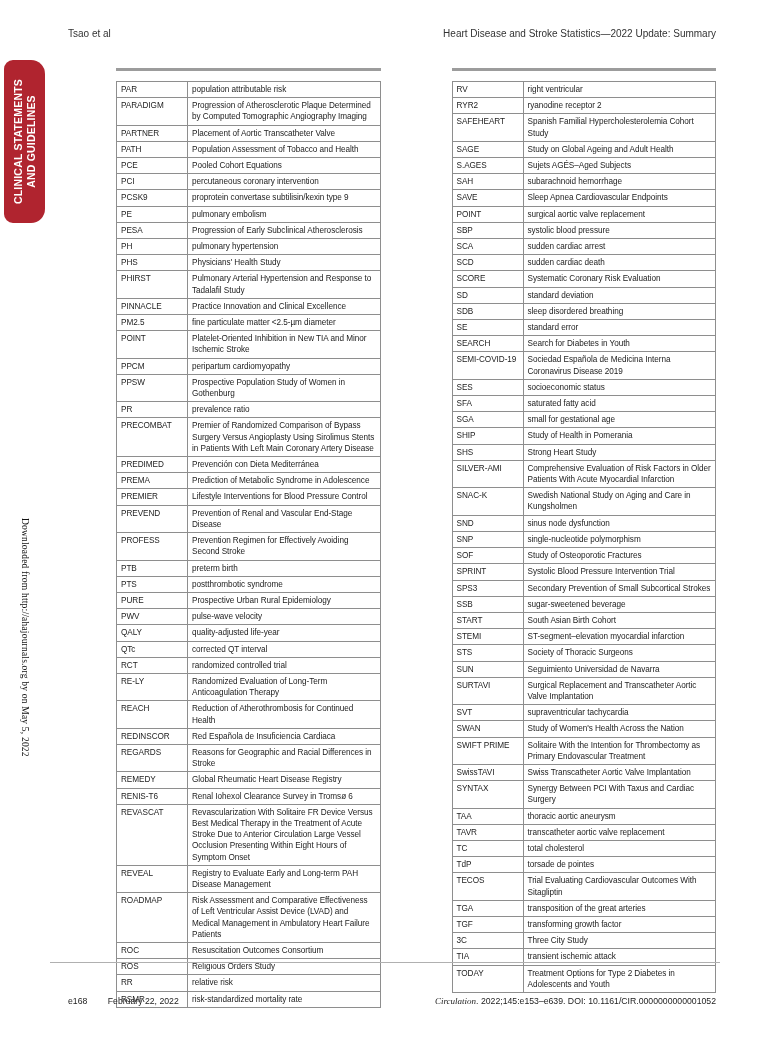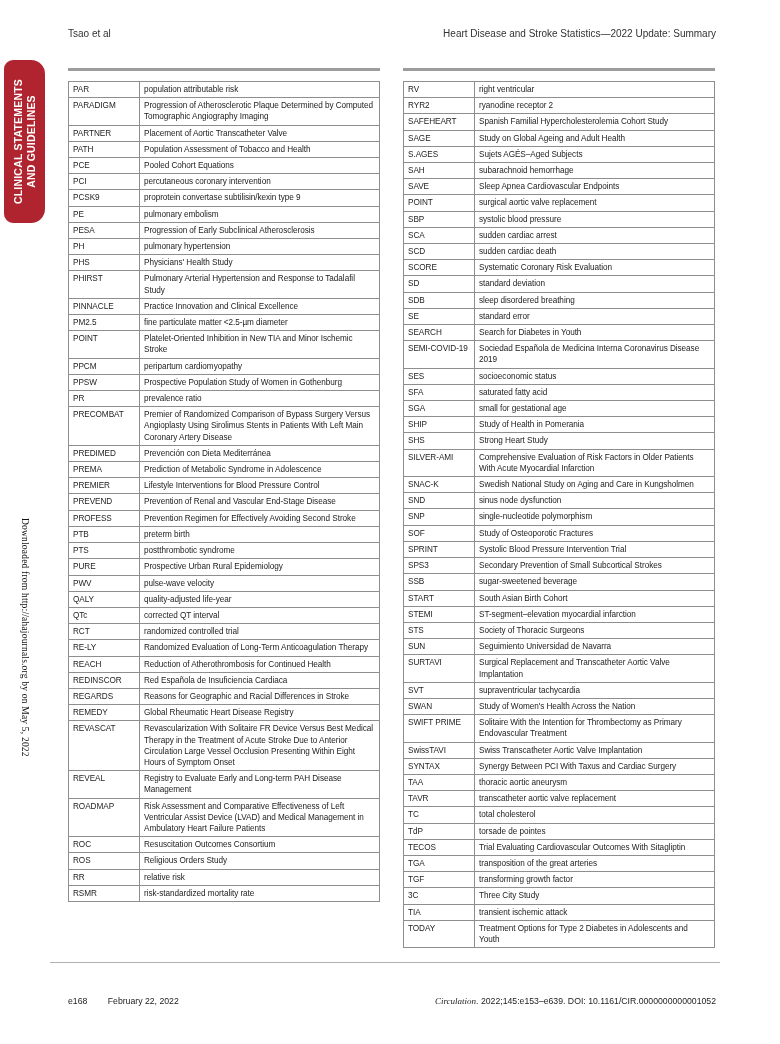--- a/index.html
+++ b/index.html
@@ -25,21 +25,21 @@
   .vertical-note{
     position:absolute;top:518px;left:20px;
     writing-mode:vertical-rl;
     font-family:"Liberation Serif", serif;font-size:9.5px;color:#111;
     letter-spacing:0.2px;white-space:nowrap;
   }
   .content{
     position:absolute;top:68px;left:68px;width:648px;
     display:flex;gap:23px;align-items:flex-start;
   }
-  .col{width:312px;}
+  .col{width:312px;margin-left:48px;}
   .top-bar{height:3px;background:#9c9c9c;margin-bottom:10px;}
   table{
     width:100%;border-collapse:collapse;
     font-size:8.2px;line-height:11.2px;color:#1c1c1c;letter-spacing:-0.05px;
   }
   td{
     border:1px solid #8e8e8e;padding:2px 4px;vertical-align:top;
     background:#ffffff;
   }
   td.abbr{width:62px;}
@@ -251,20 +251,24 @@
   <tr>
     <td class="abbr">REGARDS</td>
     <td class="def">Reasons for Geographic and Racial Differences in Stroke</td>
   </tr>
 
   <tr>
     <td class="abbr">REMEDY</td>
     <td class="def">Global Rheumatic Heart Disease Registry</td>
   </tr>
 
+  <tr>
+    <td class="abbr">RENIS-T6</td>
+    <td class="def">Renal Iohexol Clearance Survey in Tromsø 6</td>
+  </tr>
 
   <tr>
     <td class="abbr">REVASCAT</td>
     <td class="def">Revascularization With Solitaire FR Device Versus Best Medical Therapy in the Treatment of Acute Stroke Due to Anterior Circulation Large Vessel Occlusion Presenting Within Eight Hours of Symptom Onset</td>
   </tr>
 
   <tr>
     <td class="abbr">REVEAL</td>
     <td class="def">Registry to Evaluate Early and Long-term PAH Disease Management</td>
   </tr>

